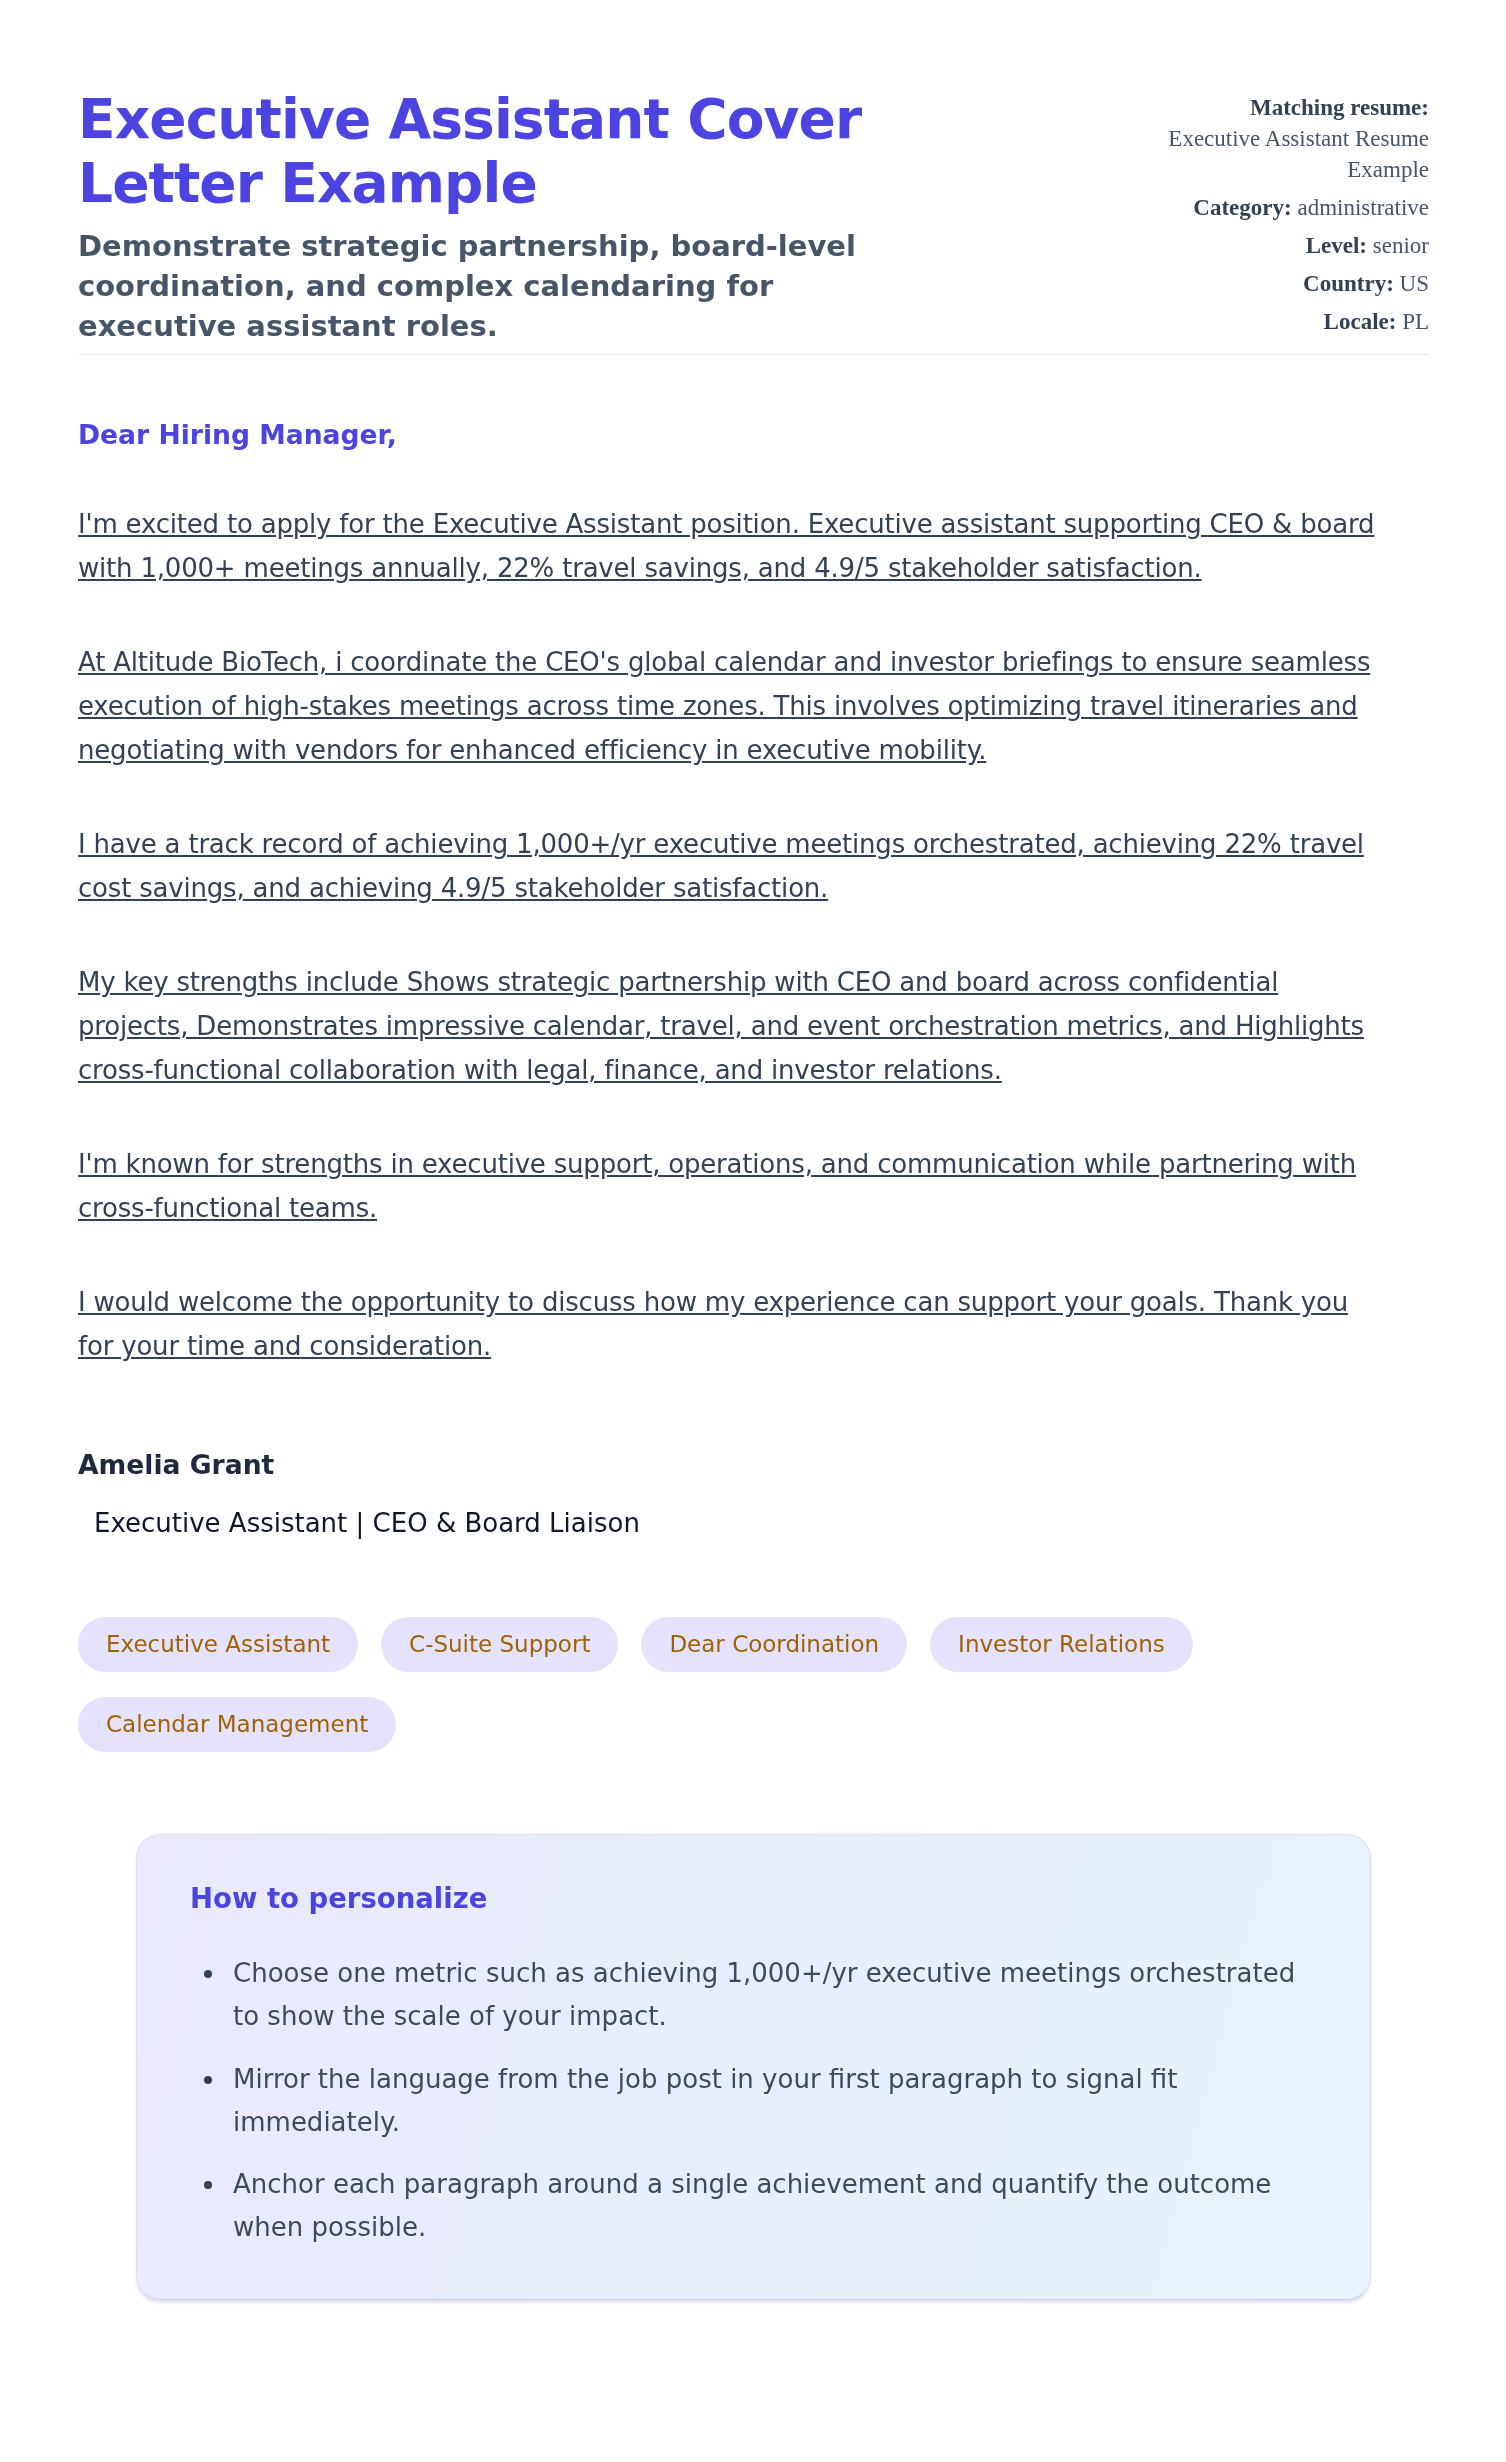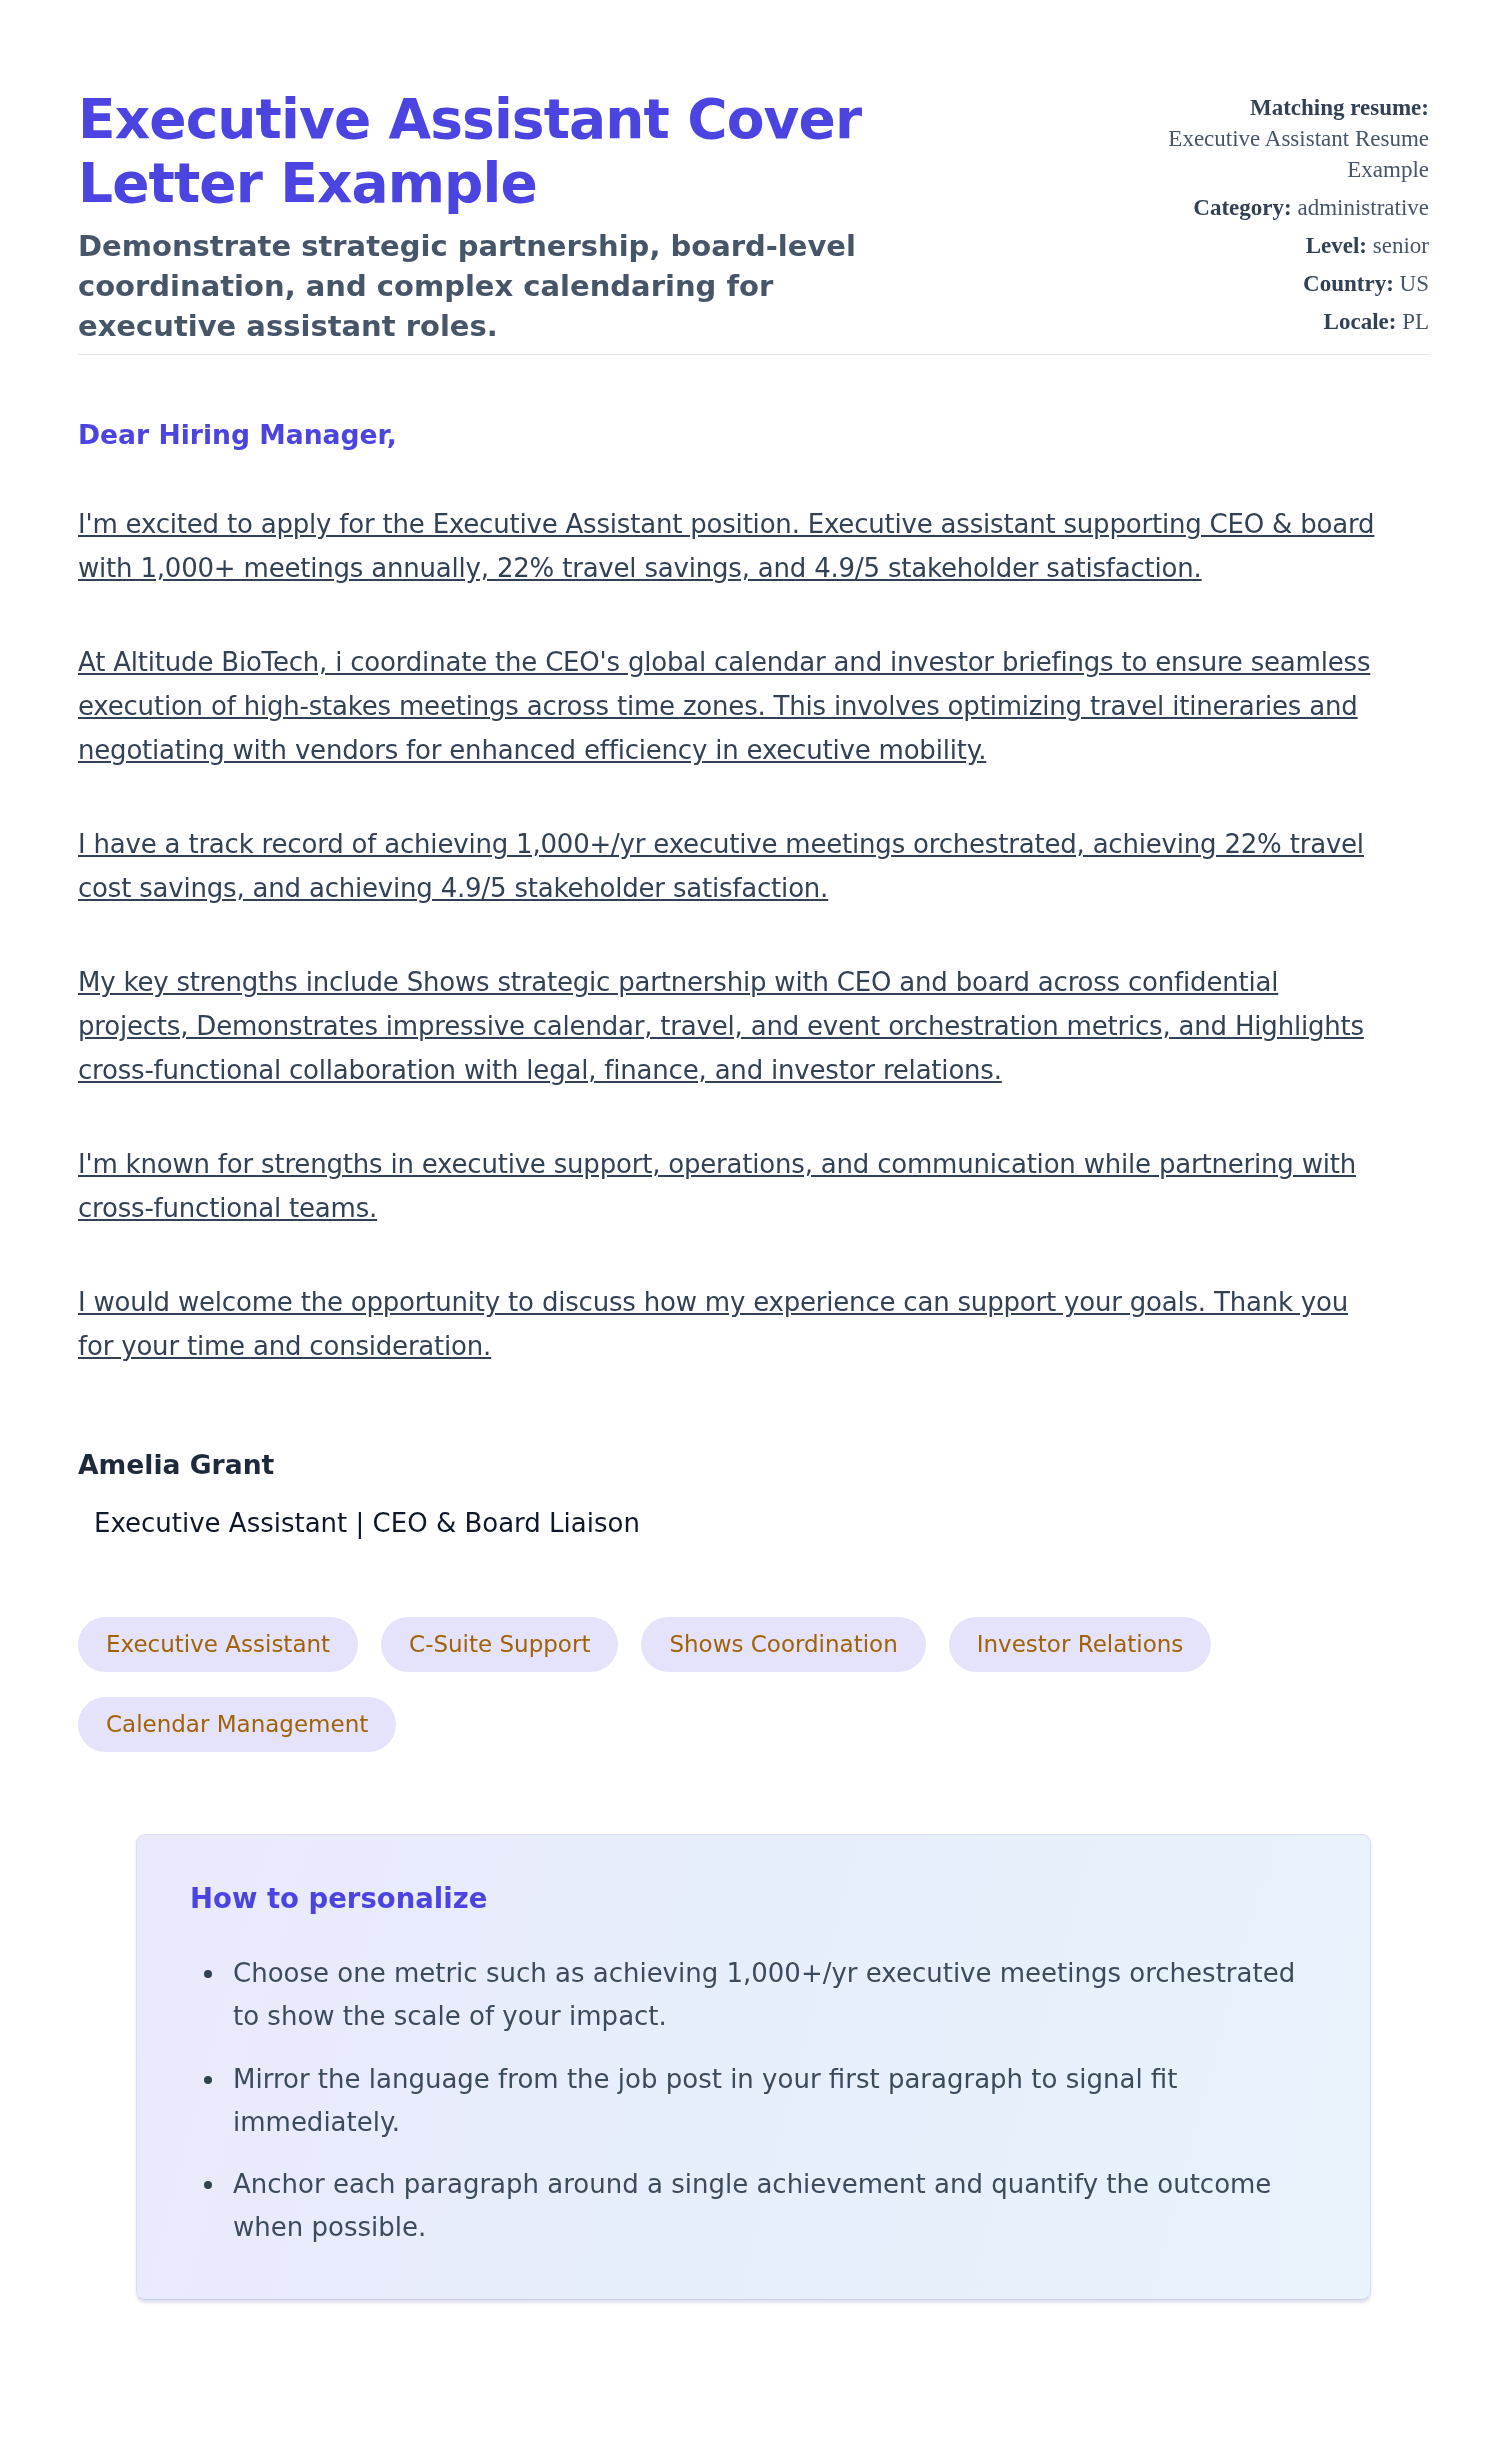--- a/index.html
+++ b/index.html
@@ -98,21 +98,21 @@
     border-radius: 28px;
     white-space: nowrap;
   }
 
   
   .personalize {
     margin: 82px 58px 0 58px;
     background: linear-gradient(105deg, #eae9fc 0%, #e6effb 55%, #e8f3fc 100%);
     border: 0.9px solid #dddcf5;
     border-bottom-color: #c9cdec;
-    border-radius: 9px;
+    border-radius: 24px;
     padding: 46px 53px 50px 53px;
     box-shadow: 0 2.7px 2.7px rgba(140, 140, 190, 0.25);
   }
   .personalize h2 {
     margin: 0;
     font-size: 27.5px;
     line-height: 34px;
     font-weight: 700;
     color: #4c44e1;
   }
@@ -181,21 +181,21 @@
     <p class="para">My key strengths include Shows strategic partnership with CEO and board across confidential projects, Demonstrates impressive calendar, travel, and event orchestration metrics, and Highlights cross-functional collaboration with legal, finance, and investor relations.</p>
     <p class="para">I'm known for strengths in executive support, operations, and communication while partnering with cross-functional teams.</p>
     <p class="para">I would welcome the opportunity to discuss how my experience can support your goals. Thank you for your time and consideration.</p>
     <p class="sig-name">Amelia Grant</p>
     <p class="sig-role">Executive Assistant | CEO &amp; Board Liaison</p>
   </section>
 
   <div class="tags">
     <span class="tag">Executive Assistant</span>
     <span class="tag">C-Suite Support</span>
-    <span class="tag">Shows Coordination</span>
+    <span class="tag">Dear Coordination</span>
     <span class="tag">Investor Relations</span>
     <span class="tag">Calendar Management</span>
   </div>
 
   <section class="personalize">
     <h2>How to personalize</h2>
     <ul>
       <li>Choose one metric such as achieving 1,000+/yr executive meetings orchestrated to show the scale of your impact.</li>
       <li>Mirror the language from the job post in your first paragraph to signal fit immediately.</li>
       <li>Anchor each paragraph around a single achievement and quantify the outcome when possible.</li>

